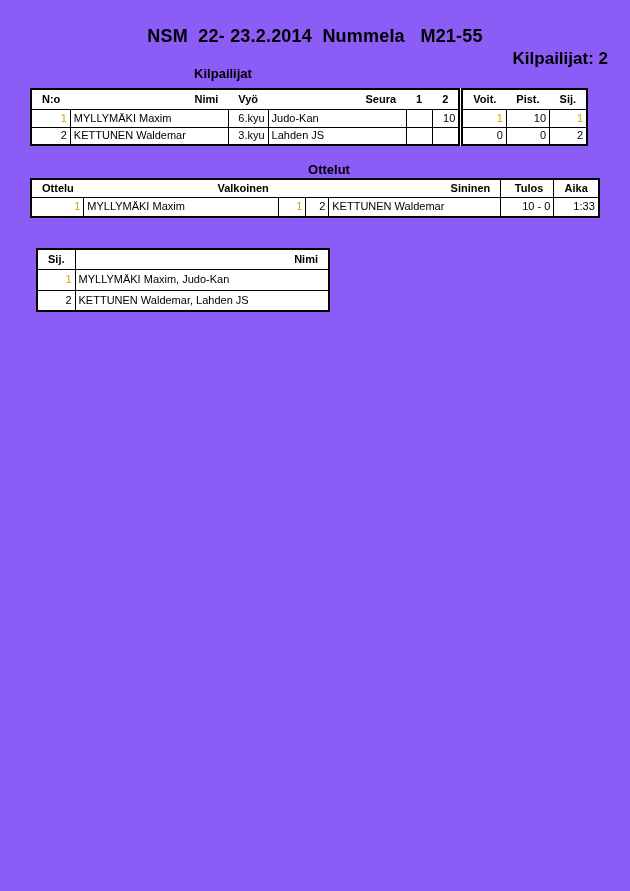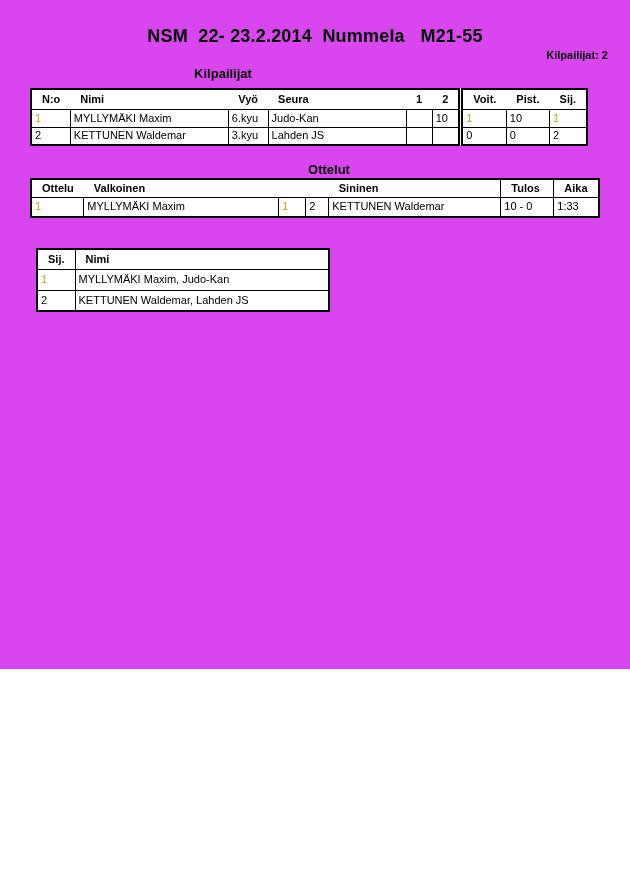--- a/index.html
+++ b/index.html
@@ -1,32 +1,32 @@
 <!DOCTYPE html>
 <html><head>
 <meta charset="utf-8">
 <style>
   * { margin:0; padding:0; box-sizing:border-box; }
   html,body { background:#ffffff; }
   .doc {
     position:relative;
-    width:630px; height:669px;
-    background:#d946ef;
+    width:630px; height:891px;
+    background:#8b5cf6;
     font-family:"Liberation Sans","DejaVu Sans",sans-serif;
     color:#000;
     overflow:hidden;
   }
   .title {
     position:absolute; top:26px; left:0; width:630px;
     text-align:center; font-size:18px; font-weight:bold;
     white-space:pre; letter-spacing:0.2px;
   }
   .competitors-count {
     position:absolute; top:49px; right:22px;
-    font-size:11px; font-weight:bold;
+    font-size:17px; font-weight:bold;
   }
   .section-heading {
     position:absolute; font-size:13px; font-weight:bold; text-align:center;
   }
   .h-kilpailijat { top:66px;  left:0; width:446px; }
   .h-ottelut     { top:162px; left:0; width:602px;margin-left:28px; }
   .h-tulokset    { top:230px; left:0; width:352px; }
 
   table {
     position:absolute;
@@ -38,21 +38,21 @@
   table, tr, td, th { line-height:1; }
   .t-kilpailijat { top:88px;  left:30px; }
   .t-ottelut     { top:178px; left:30px; }
   .t-tulokset    { top:248px; left:36px; }
 
   table { border:2px solid #000; }
   td { border:1px solid #000; height:18px; padding:0 3px; overflow:hidden; white-space:nowrap; }
   th { border:0 solid #000; border-bottom:1px solid #000; height:20px; padding:0 10px;
        font-weight:bold; white-space:nowrap; overflow:hidden; }
 
-  .c   { text-align:left; }
+  .c   { text-align:right; }
   .l   { text-align:left; }
   .gold { color:#D0A312; }
 
   
   .div-thick { border-left:5px double #000 !important;margin-top:10px; }
 
   .t-ottelut td { height:20px; }
   .t-ottelut th { height:18px; }
   .t-ottelut th.plain { border-bottom:1px solid #000; }
   .t-tulokset td { height:21px; }

